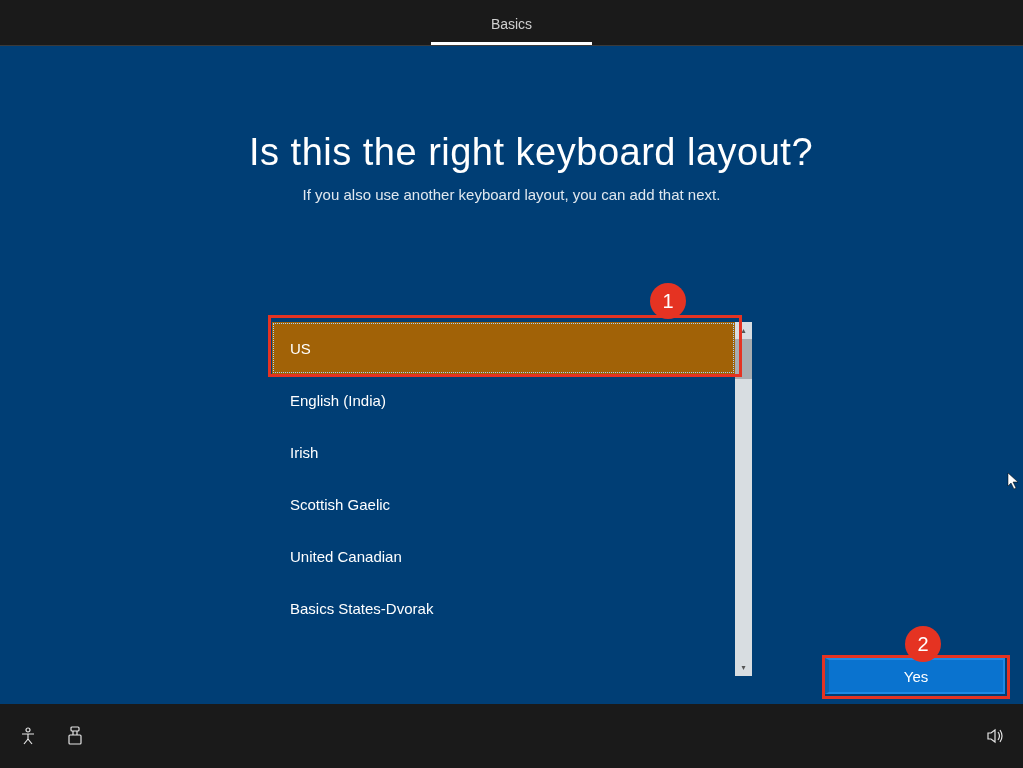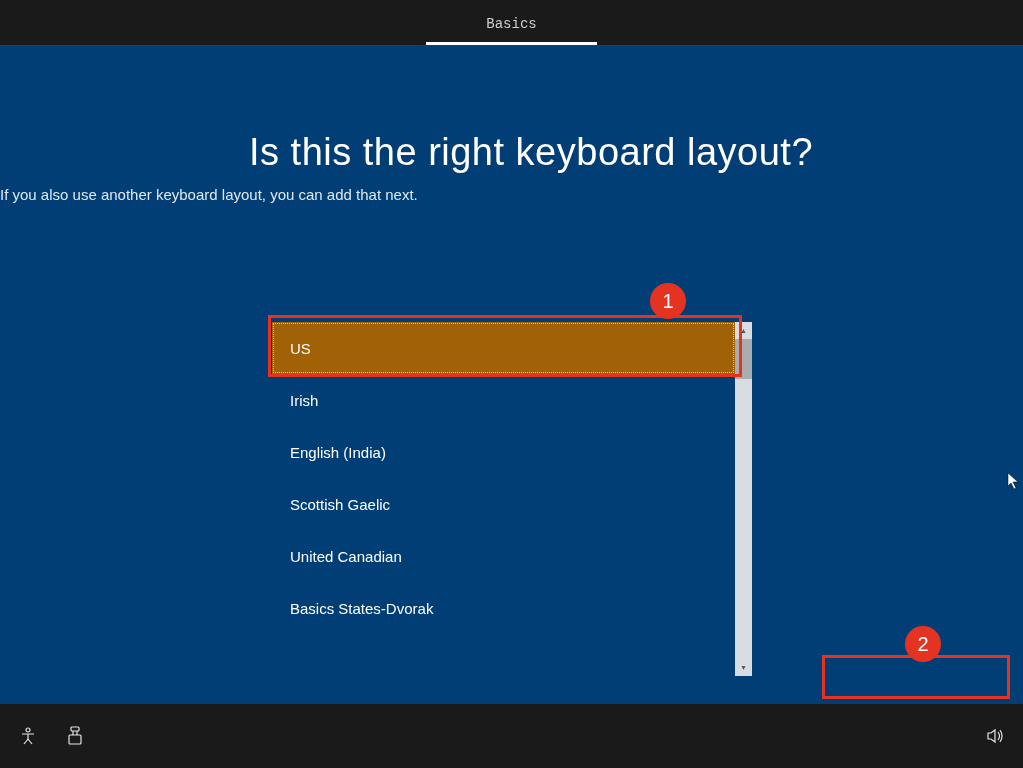--- a/index.html
+++ b/index.html
@@ -23,41 +23,41 @@
       display: flex;
       justify-content: center;
       align-items: flex-end;
     }
     .tab {
       color: #cfcfcf;
       font-size: 14px;
       padding: 12px 60px 10px 60px;
       border-bottom: 3px solid #ffffff;
       cursor: default;
-      font-family: Liberation Mono, monospace;
     }
     .main {
       position: absolute;
       top: 46px;
       left: 0;
       right: 0;
       bottom: 64px;
       background: #003e75;
     }
     .heading {
       color: #ffffff;
       font-weight: 300;
       text-align: center;
       font-size: 38px;
       margin-top: 85px;
       letter-spacing: 0.5px;
       padding-left: 39px;
     }
     .subheading {
       color: #e0e8ef;
+      text-align: center;
       font-size: 15px;
       margin-top: 12px;
     }
     .list-wrap {
       position: absolute;
       top: 276px;
       left: 272px;
       width: 480px;
       height: 354px;
       display: flex;
@@ -197,38 +197,39 @@
   <div class="tab">Basics</div>
 </div>
 
 <div class="main">
   <h1 class="heading">Is this the right keyboard layout?</h1>
   <p class="subheading">If you also use another keyboard layout, you can add that next.</p>
 
   <div class="list-wrap">
     <div class="layout-list">
       <div class="layout-item selected">US</div>
+      <div class="layout-item">English (India)</div>
       <div class="layout-item">Irish</div>
-      <div class="layout-item">English (India)</div>
       <div class="layout-item">Scottish Gaelic</div>
       <div class="layout-item">United Canadian</div>
       <div class="layout-item">Basics States-Dvorak</div>
     </div>
     <div class="scrollbar">
       <div class="scroll-btn">▴</div>
       <div class="scroll-track">
         <div class="scroll-thumb"></div>
       </div>
       <div class="scroll-btn">▾</div>
     </div>
   </div>
 
   <div class="highlight-box hl1"></div>
   <div class="badge badge1">1</div>
 
+  <div class="confirm-btn">Yes</div>
   <div class="highlight-box hl2"></div>
   <div class="badge badge2">2</div>
 </div>
 
 <div class="bottombar">
   <div class="bottom-icons-left">
     <div class="icon-btn">
       <svg width="20" height="20" viewBox="0 0 20 20" fill="none" stroke="currentColor" stroke-width="1.2">
         <circle cx="10" cy="4" r="2"></circle>
         <path d="M4 8 L16 8 M10 8 L10 13 M10 13 L6 18 M10 13 L14 18"></path>

